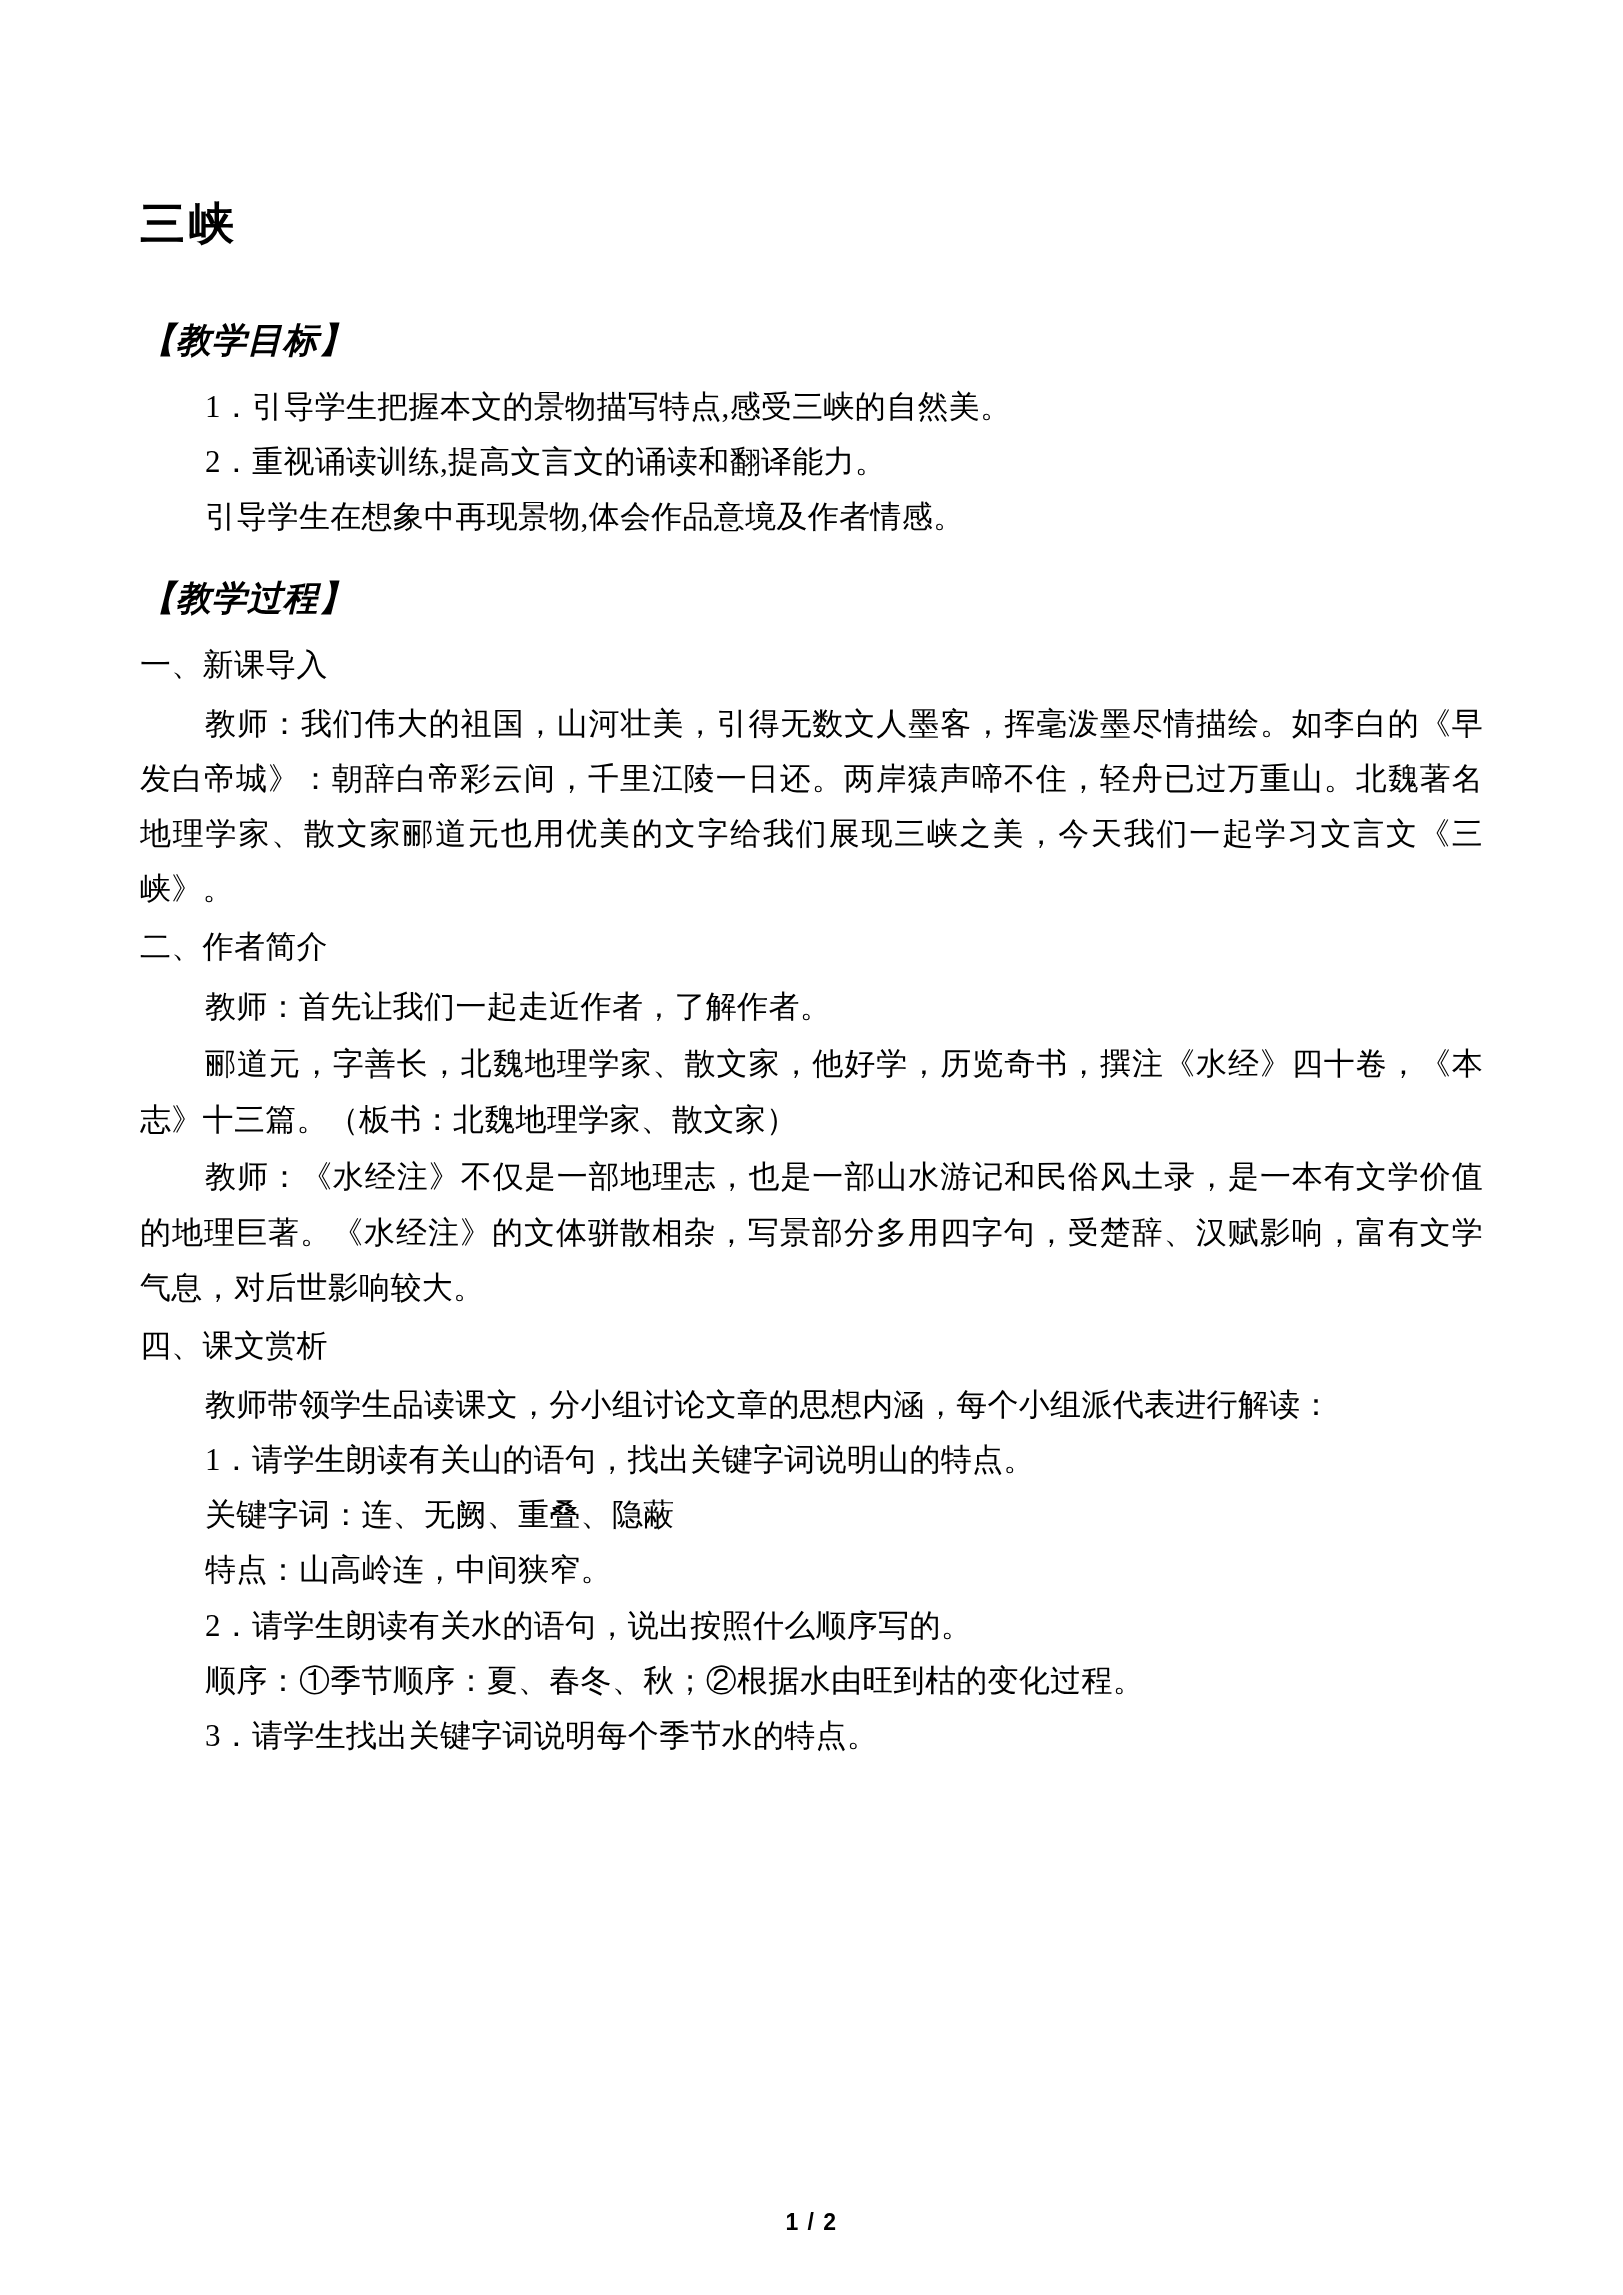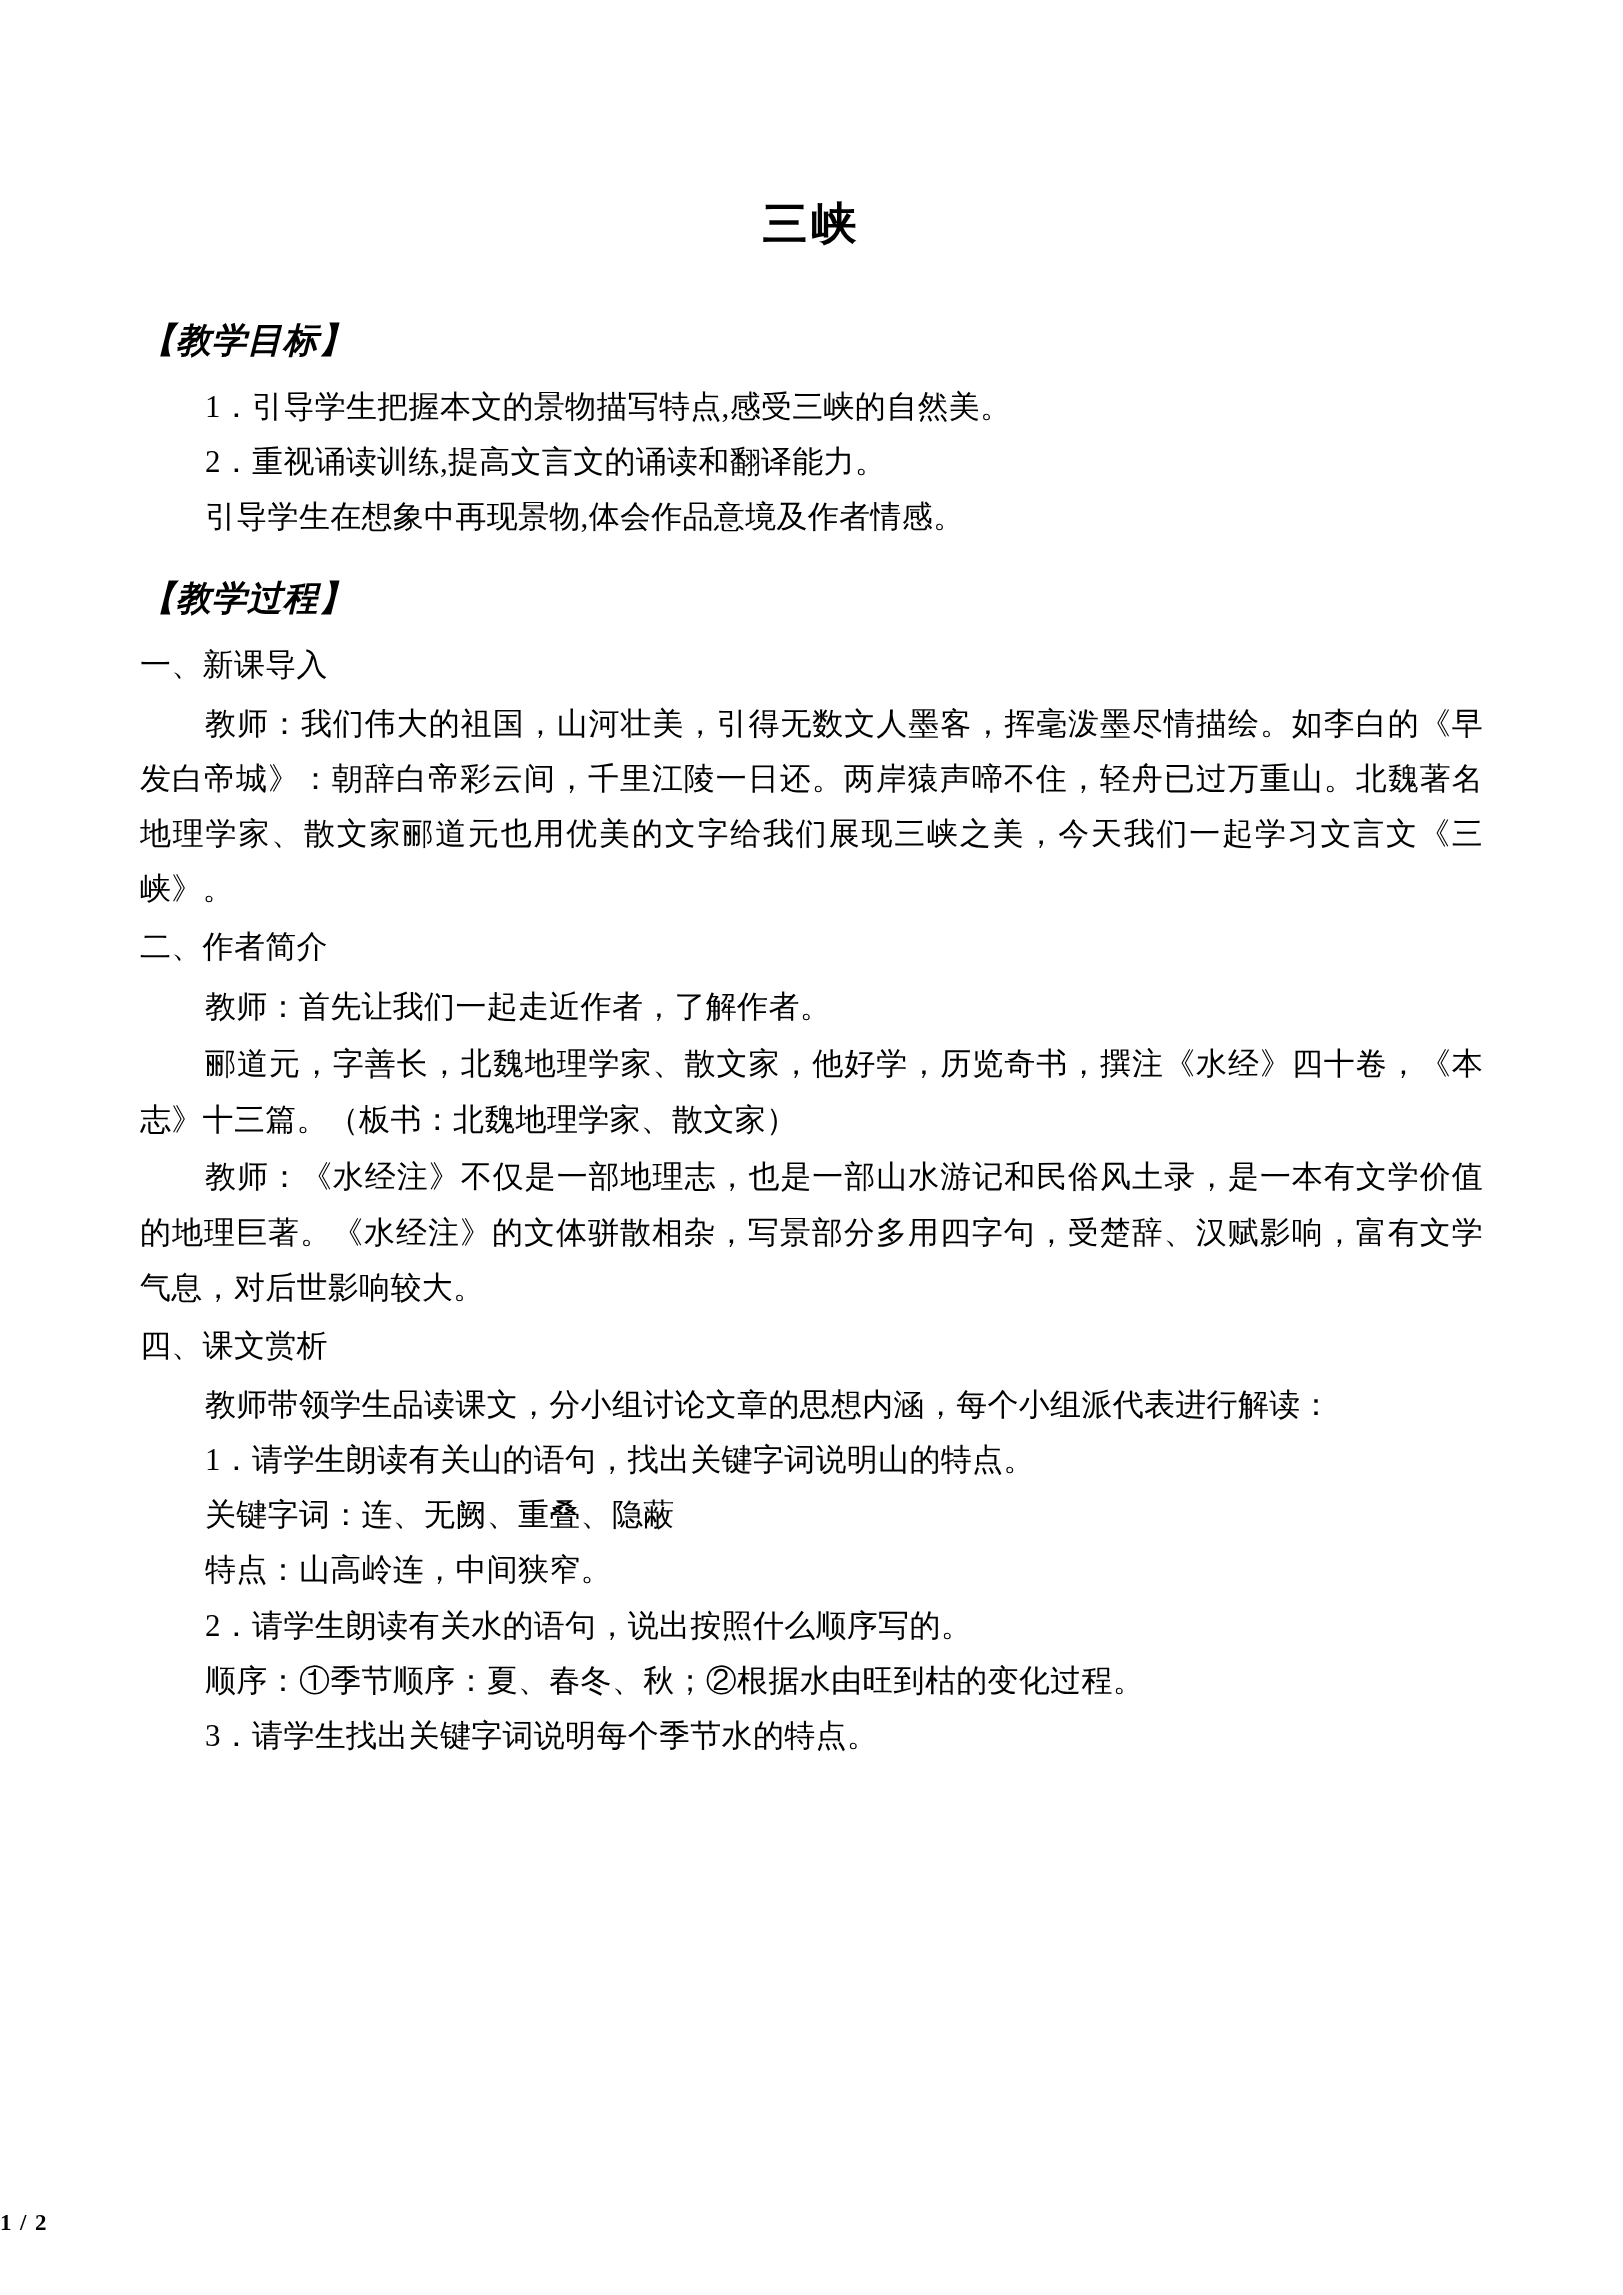--- a/index.html
+++ b/index.html
@@ -16,21 +16,20 @@
     overflow: hidden;
   }
   .page {
     box-sizing: border-box;
     width: 1623px;
     height: 2295px;
     padding: 170px 140px 82px 140px;
     position: relative;
   }
   .doc-title {
-    text-align: center;
     font-size: 45px;
     font-weight: bold;
     letter-spacing: 4.1px;
     margin: 27px 0 65px 0;
     line-height: 1.2;
   }
   .section-heading {
     font-size: 35px;
     font-weight: bold;
     margin: 29px 0 12.3px 0;
@@ -62,24 +61,25 @@
     margin: 0;
     padding-left: 65px;
     letter-spacing: 0.3px;
     font-family: Liberation Serif, serif;
   }
   .footer {
     position: absolute;
     left: 0;
     right: 0;
     bottom: 59px;
+    text-align: center;
     font-size: 23px;
     font-weight: bold;
     letter-spacing: 1.4px;
-    font-family: Liberation Serif, serif;
+    font-family: Liberation Sans, sans-serif;
   }
 </style>
 </head>
 <body>
 
 <div class="page">
 
   <div class="doc-title">三峡</div>
 
   <div class="section-heading">【教学目标】</div>

